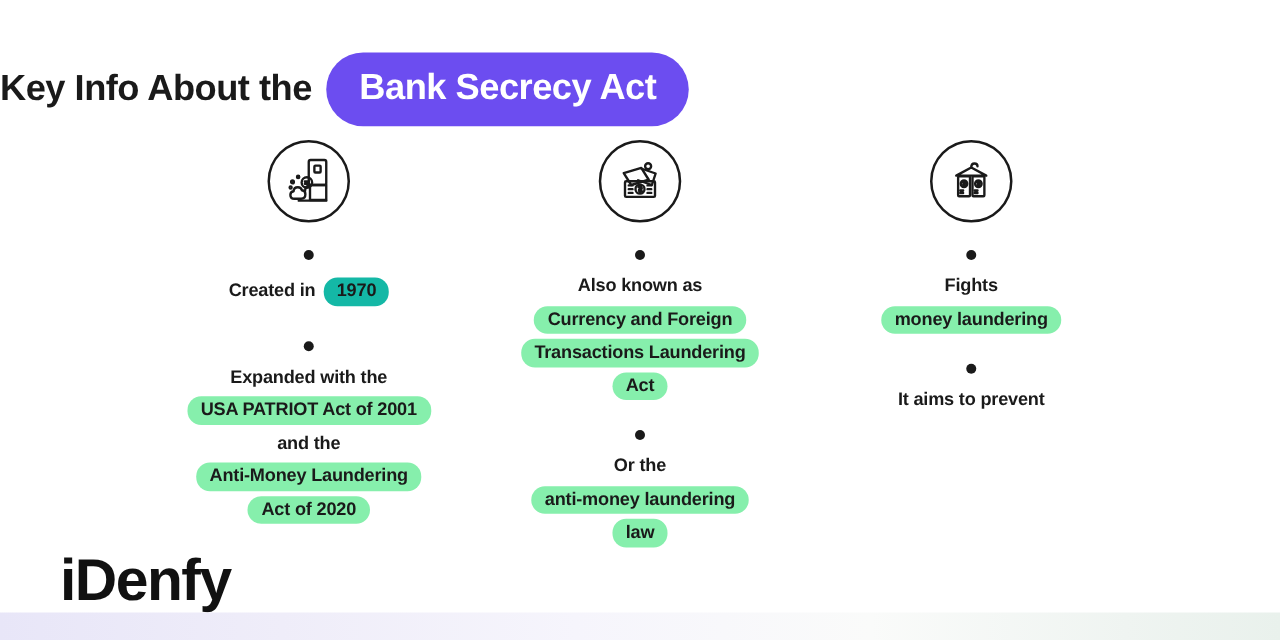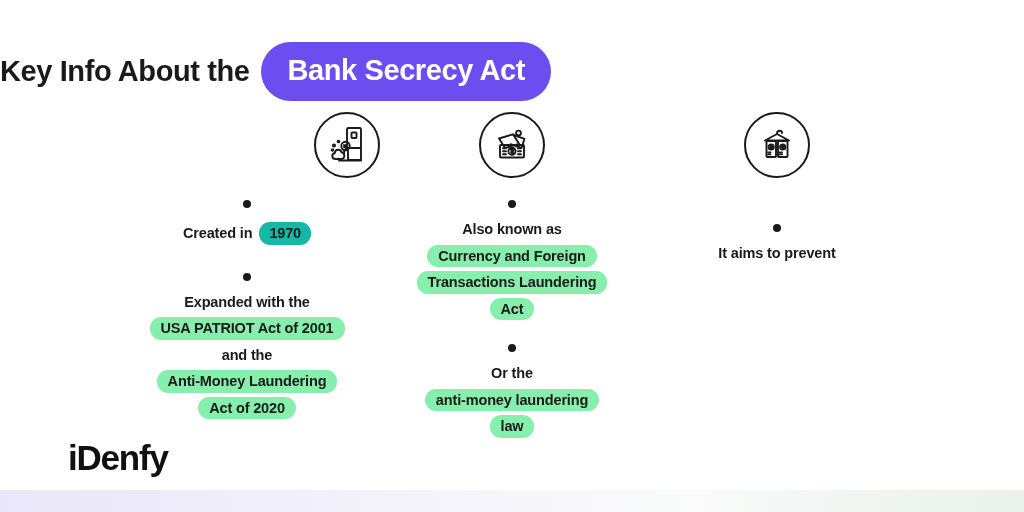--- a/index.html
+++ b/index.html
@@ -63,21 +63,21 @@
     display: flex;
     align-items: flex-start;
     justify-content: center;
   }
   .column {
     width: 265px;
     display: flex;
     flex-direction: column;
     align-items: center;
   }
-  .col-1 { margin-right: 0px; align-items: flex-end; }
+  .col-1 { margin-right: 0px; }
   .col-2 { margin-right: 0px; }
 
   .icon-circle {
     width: 66px;
     height: 66px;
     border: 2.5px solid #1A1A1A;
     border-radius: 50%;
     display: flex;
     align-items: center;
     justify-content: center;
@@ -146,26 +146,25 @@
   .sp-icon-bullet { height: 22px; }
   .sp-bullet-text { height: 10px; }
   .sp-block-gap   { height: 24px; }
   .lines { display: flex; flex-direction: column; align-items: center; gap: 4px; }
 
   
   .logo {
     position: absolute;
     left: 48px;
     top: 440px;
-    font-size: 35px;
+    font-size: 47px;
     font-weight: bold;
     color: #111111;
     letter-spacing: -1.2px;
     line-height: 1;
-    margin-left: 20px;
   }
 
   
   .bottom-strip {
     position: absolute;
     left: 0;
     bottom: 0;
     width: 1024px;
     height: 22px;
     background: linear-gradient(90deg,
@@ -307,20 +306,30 @@
 
           <rect x="23" y="18" width="9.5" height="16" rx="0.8"></rect>
           <circle cx="27.7" cy="24" r="2.6"></circle>
           <path d="M27.7 21.9 v4.2 M26.7 22.7 h1.8 a0.9 0.9 0 0 1 0 1.4 h-1.1 a0.9 0.9 0 0 0 0 1.4 h1.8"></path>
           <path d="M24.7 29.4 h2.3 M24.7 31.4 h2.3"></path>
         </svg>
       </div>
 
       <div class="sp-icon-bullet"></div>
 
+      <div class="block">
+        <div class="bullet-wrap">
+          <span class="bullet"></span>
+        </div>
+        <div class="sp-bullet-text"></div>
+        <div class="lines">
+          <div class="line">Fights</div>
+          <div class="line hl">money laundering</div>
+        </div>
+      </div>
 
       <div class="sp-block-gap"></div>
 
       <div class="block">
         <div class="bullet-wrap">
           <span class="bullet"></span>
         </div>
         <div class="sp-bullet-text"></div>
         <div class="lines">
           <div class="line">It aims to prevent</div>

